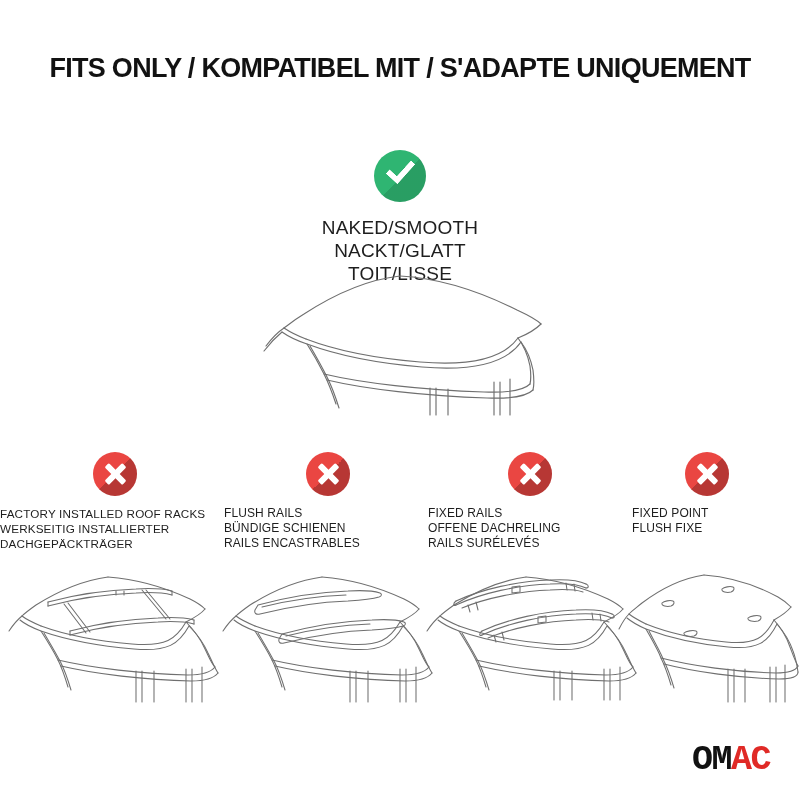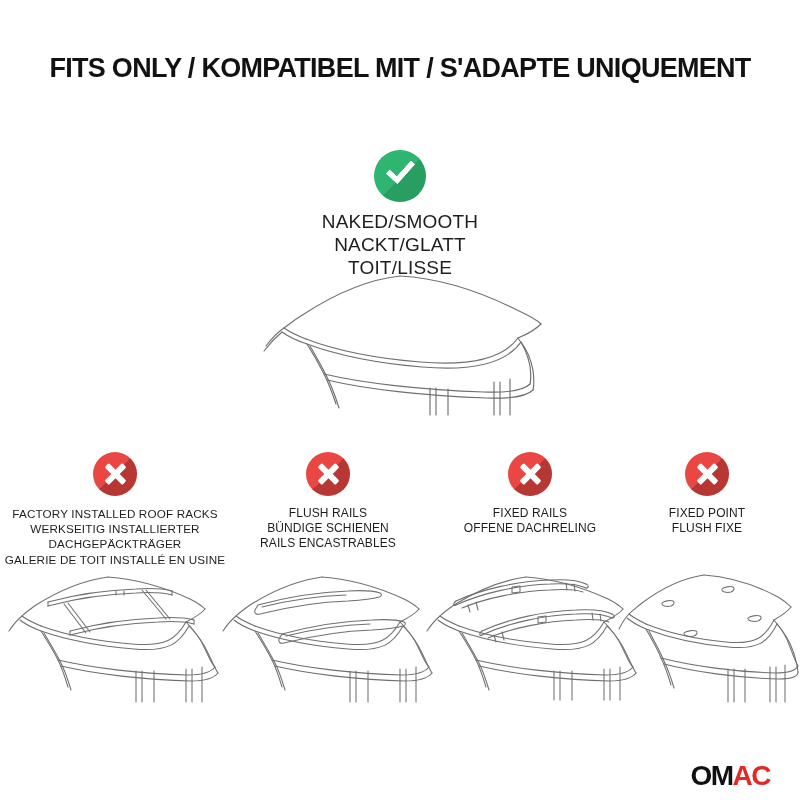--- a/index.html
+++ b/index.html
@@ -87,21 +87,21 @@
     height: 7px;
     margin-left: -15px;
     margin-top: -3.5px;
     background: #fff;
     border-radius: 1.5px;
   }
   .x-glyph span.a { transform: rotate(45deg); }
   .x-glyph span.b { transform: rotate(-45deg); }
 
   .labels {
-    margin-top: 8px;
+    margin-top: 14px;
     line-height: 1.22;
     font-size: 19px;
     letter-spacing: 0.2px;
     color: #1e1e1e;
   }
   .labels div { white-space: nowrap; }
 
   
   .main-roof {
     position: absolute;
@@ -115,21 +115,20 @@
   .bottom-row {
     position: absolute;
     left: 0;
     top: 452px;
     width: 800px;
     height: 250px;
   }
   .col {
     position: absolute;
     top: 0;
-    text-align: center;
   }
   .col .badge { width: 44px; height: 44px; }
   .col .x-glyph span { width: 25px; height: 6px; margin-left: -12.5px; margin-top: -3px; }
 
   .col .labels {
     margin-top: 10px;
     font-size: 12px;
     line-height: 1.25;
     letter-spacing: 0.1px;
   }
@@ -147,26 +146,26 @@
   }
   .car.k0 { left: 8px;   top: 105px; }
   .car.k1 { left: 222px; top: 105px; }
   .car.k2 { left: 426px; top: 103px; }
   .car.k3 { left: 618px; top: 105px; }
 
   
   .logo {
     position: absolute;
     right: 30px;
-    bottom: 10px;
-    font-size: 28px;
+    bottom: 22px;
+    font-size: 35px;
     font-weight: bold;
     letter-spacing: -1.5px;
     line-height: 1;
-    font-family: Liberation Sans, sans-serif;
+    font-family: Liberation Mono, monospace;
   }
   .logo .om { color: #111111; }
   .logo .ac { color: #e02a26; }
 
   svg { display: block; overflow: visible; }
 </style>
 </head>
 <body>
 
 <div class="title">FITS ONLY / KOMPATIBEL MIT / S'ADAPTE UNIQUEMENT</div>
@@ -225,21 +224,20 @@
       <div class="shadow"></div>
       <div class="x-glyph">
           <span class="a"></span>
           <span class="b"></span>
         </div>
     </div>
     <div class="labels">
       <div>FACTORY INSTALLED ROOF RACKS</div>
       <div>WERKSEITIG INSTALLIERTER</div>
       <div>DACHGEPÄCKTRÄGER</div>
-      <div>GALERIE DE TOIT INSTALLÉ EN USINE</div>
     </div>
   </div>
 
   <div class="col c1">
     <div class="badge red">
       <div class="shadow"></div>
       <div class="x-glyph">
           <span class="a"></span>
           <span class="b"></span>
         </div>
@@ -255,20 +253,21 @@
     <div class="badge red">
       <div class="shadow"></div>
       <div class="x-glyph">
           <span class="a"></span>
           <span class="b"></span>
         </div>
     </div>
     <div class="labels">
       <div>FIXED RAILS</div>
       <div>OFFENE DACHRELING</div>
+      <div>RAILS SURÉLEVÉS</div>
     </div>
   </div>
 
   <div class="col c3">
     <div class="badge red">
       <div class="shadow"></div>
       <div class="x-glyph">
           <span class="a"></span>
           <span class="b"></span>
         </div>

